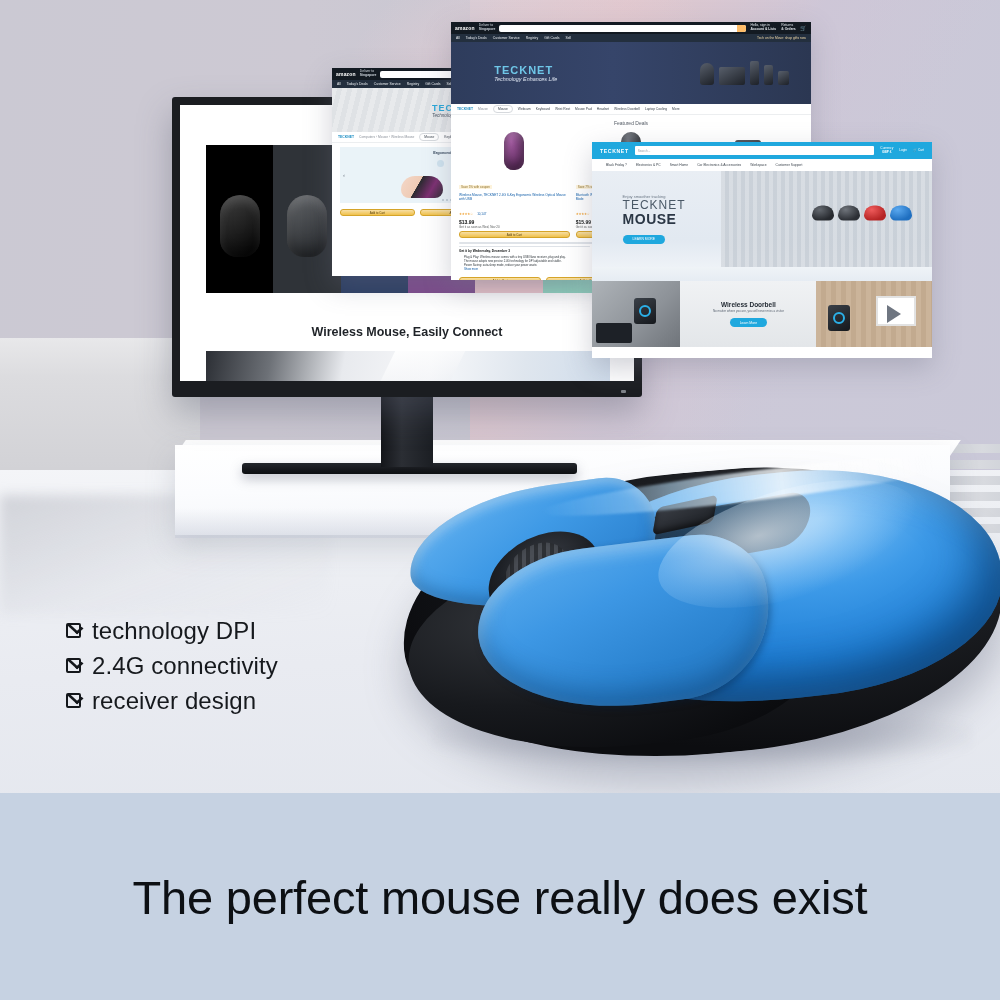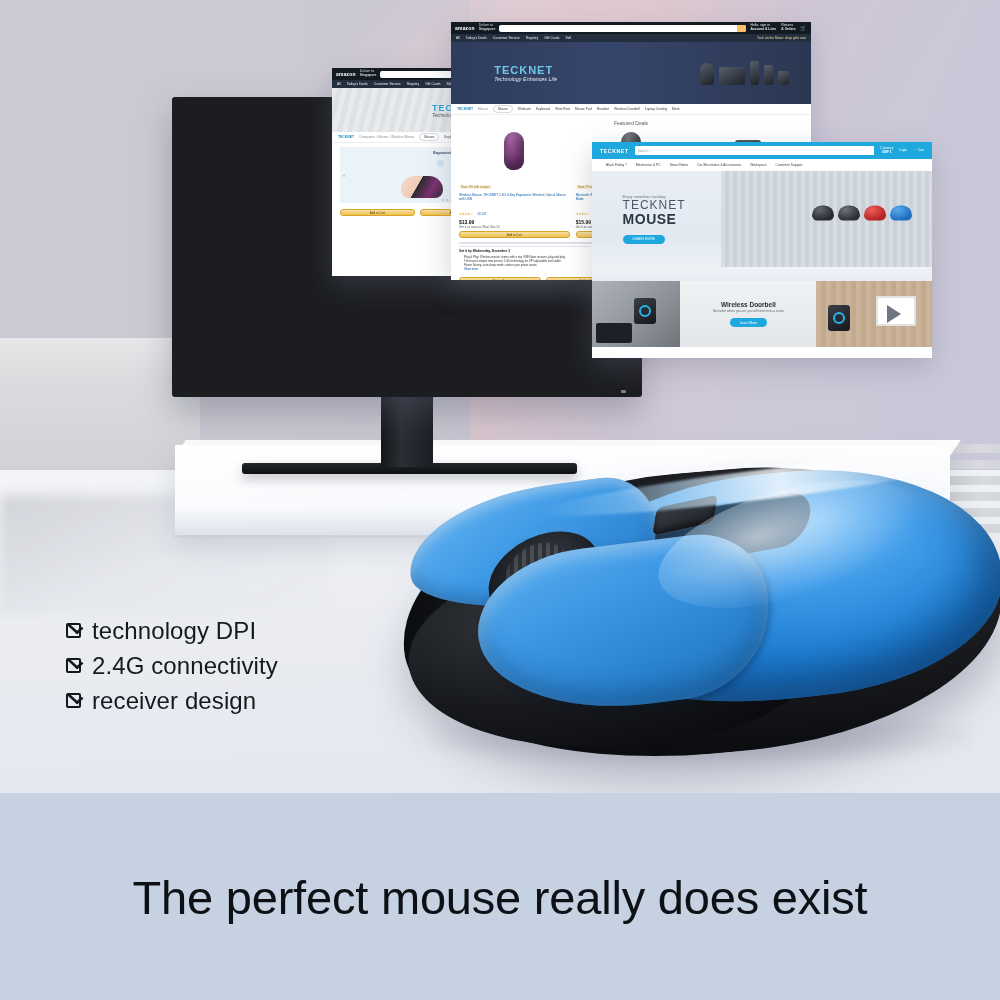--- a/index.html
+++ b/index.html
@@ -414,20 +414,33 @@
   </div>
 
   <div class="pedestal-top"></div>
   <div class="pedestal"></div>
   <div class="pedestal-face-shadow"></div>
 
   <div class="monitor-base"></div>
   <div class="monitor-neck"></div>
   <div class="monitor">
     <div class="monitor-bezel">
+      <div class="monitor-screen">
+        <div class="scr-title">Blue</div>
+        <div class="swatch-row">
+          <div class="swatch" style="background:#000000"></div>
+          <div class="swatch" style="background:#2f3338"></div>
+          <div class="swatch" style="background:#2c3e63"></div>
+          <div class="swatch" style="background:#7c4a8c"></div>
+          <div class="swatch" style="background:#eec7cd"></div>
+          <div class="swatch" style="background:#8fd6c0"></div>
+        </div>
+        <div class="scr-caption">Wireless Mouse, Easily Connect</div>
+        <div class="scr-lower"></div>
+      </div>
       <div class="monitor-led"></div>
     </div>
   </div>
 
   <div class="win win1">
     <div class="amz-top">
       <span class="amz-logo">amazon</span>
       <span class="amz-deliver">
         <span>Deliver to</span><br>
         <b>Singapore</b>

